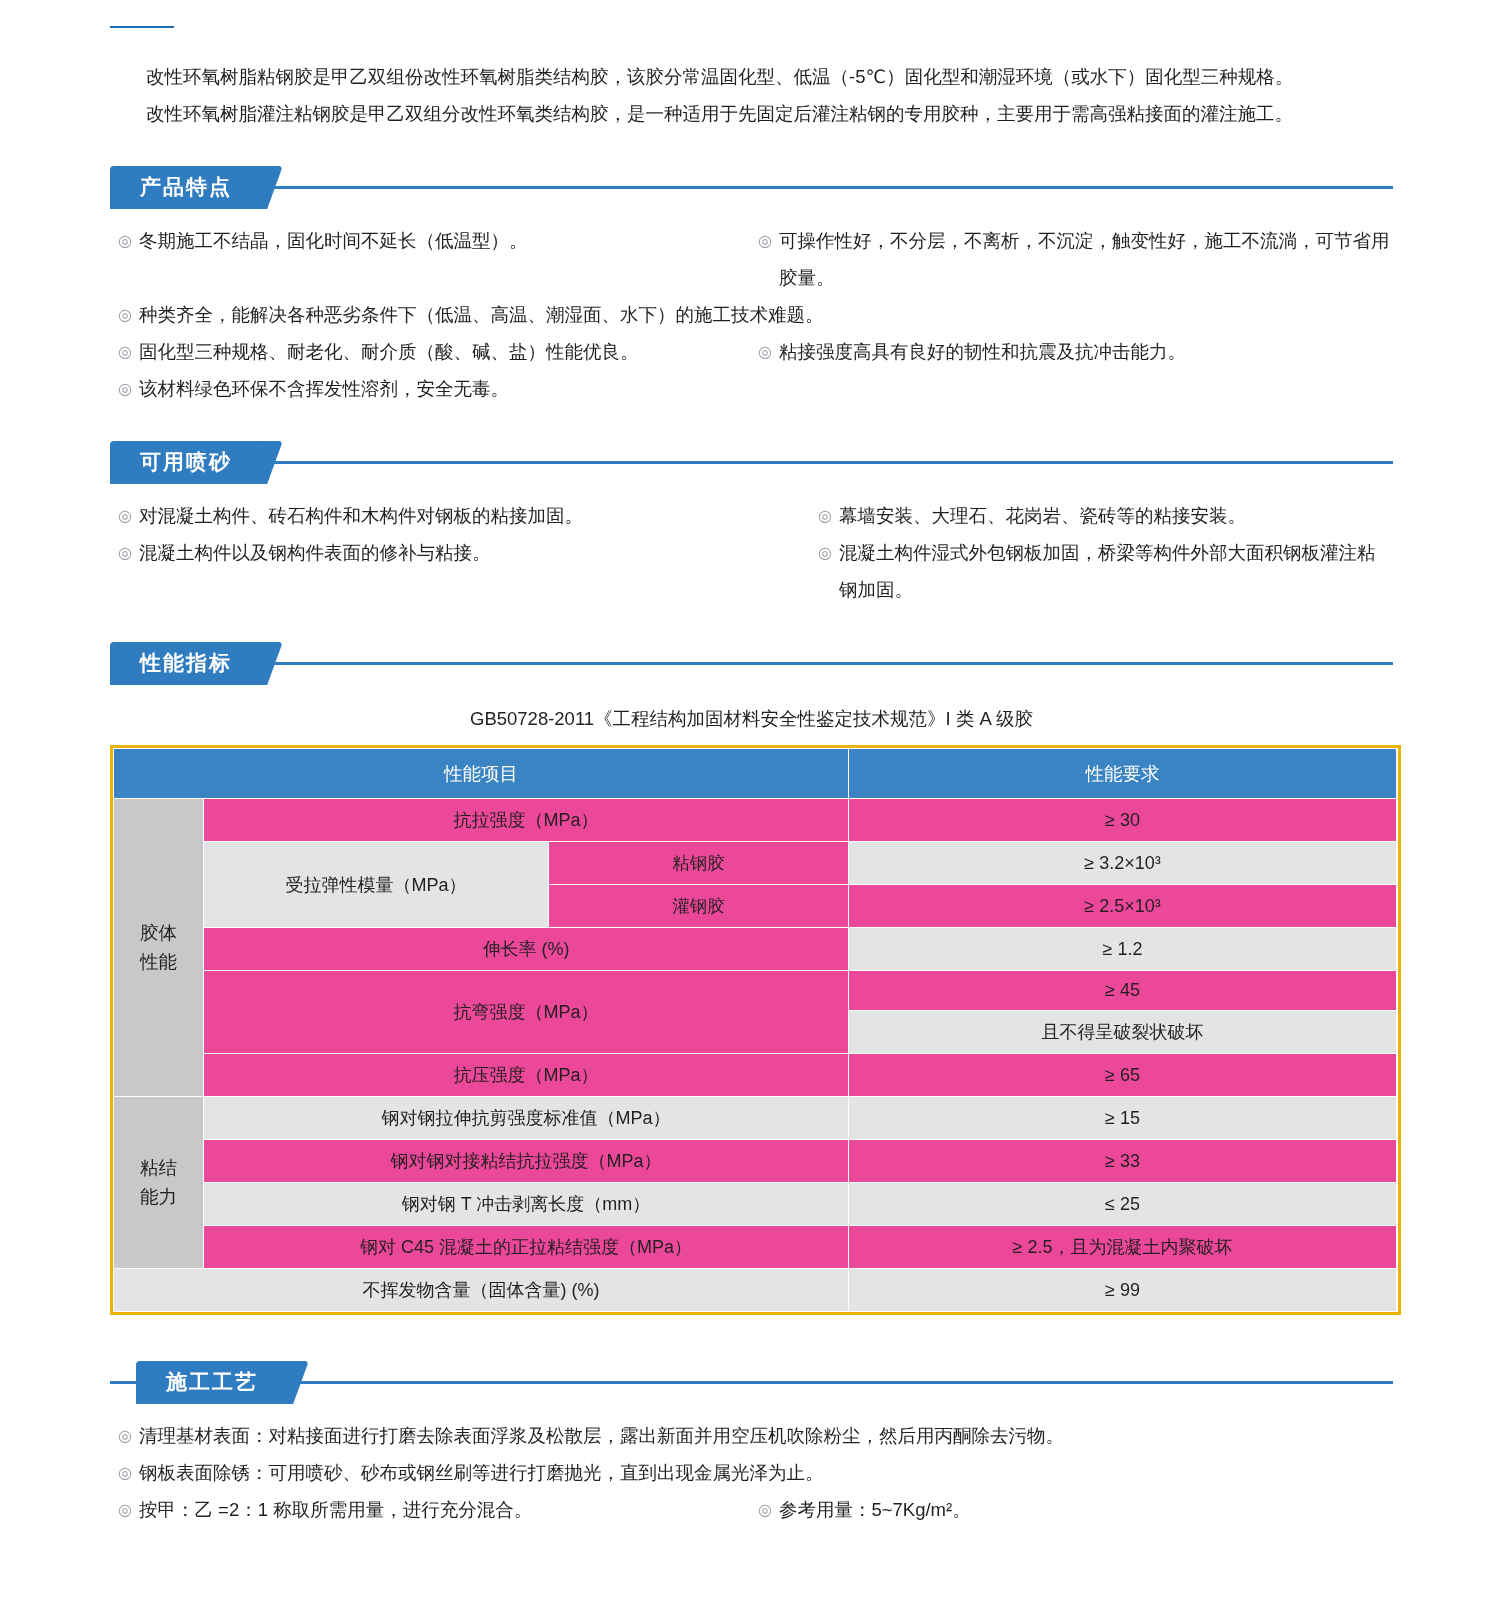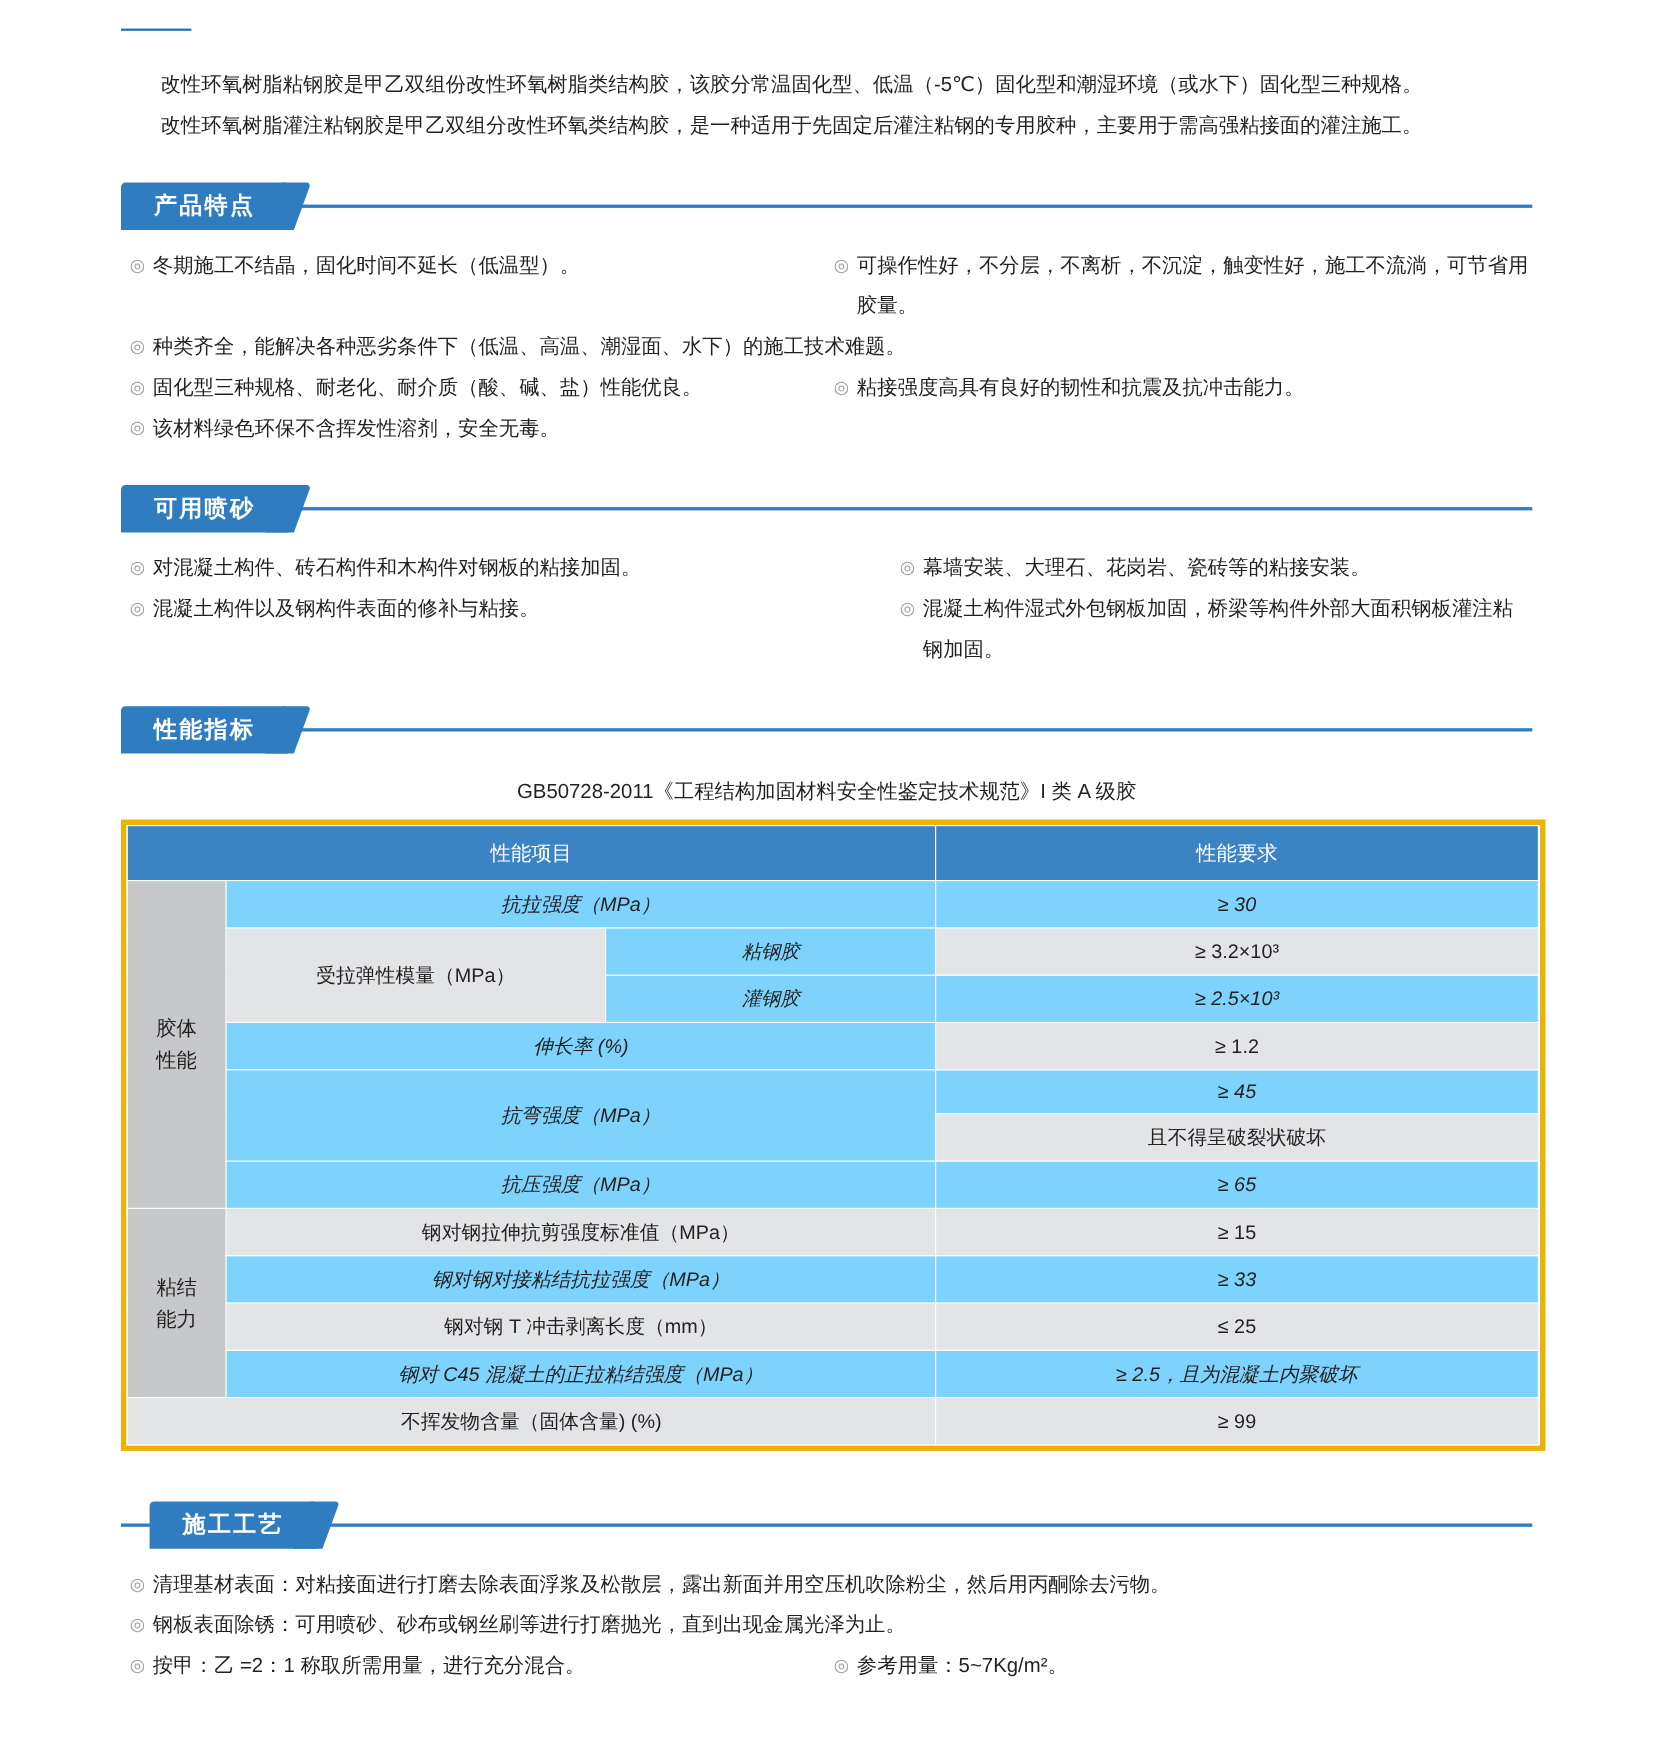--- a/index.html
+++ b/index.html
@@ -135,27 +135,27 @@
     font-size: 18.5px;
     padding: 12px 6px;
     border-color: #ffffff;
   }
   td.grp {
     background: #c6c8ca;
     width: 90px;
     font-size: 18.5px;
     line-height: 1.55;
   }
-  td.shade-a { background: #7dd3fc; font-style: italic; }
+  td.shade-a { background: #ec4899; }
   td.shade-b { background: #e2e4e6; }
   td.left-lbl { font-size: 18px; }
   td.val { font-size: 18px; }
   
   .table-wrap {
-    border: 5px solid #eab308;
+    border: 3px solid #eab308;
     width: 1285px;
     box-sizing: content-box;
   }
 </style>
 </head>
 <body>
 
 <div class="page">
 
   <div class="title-rule"></div>

